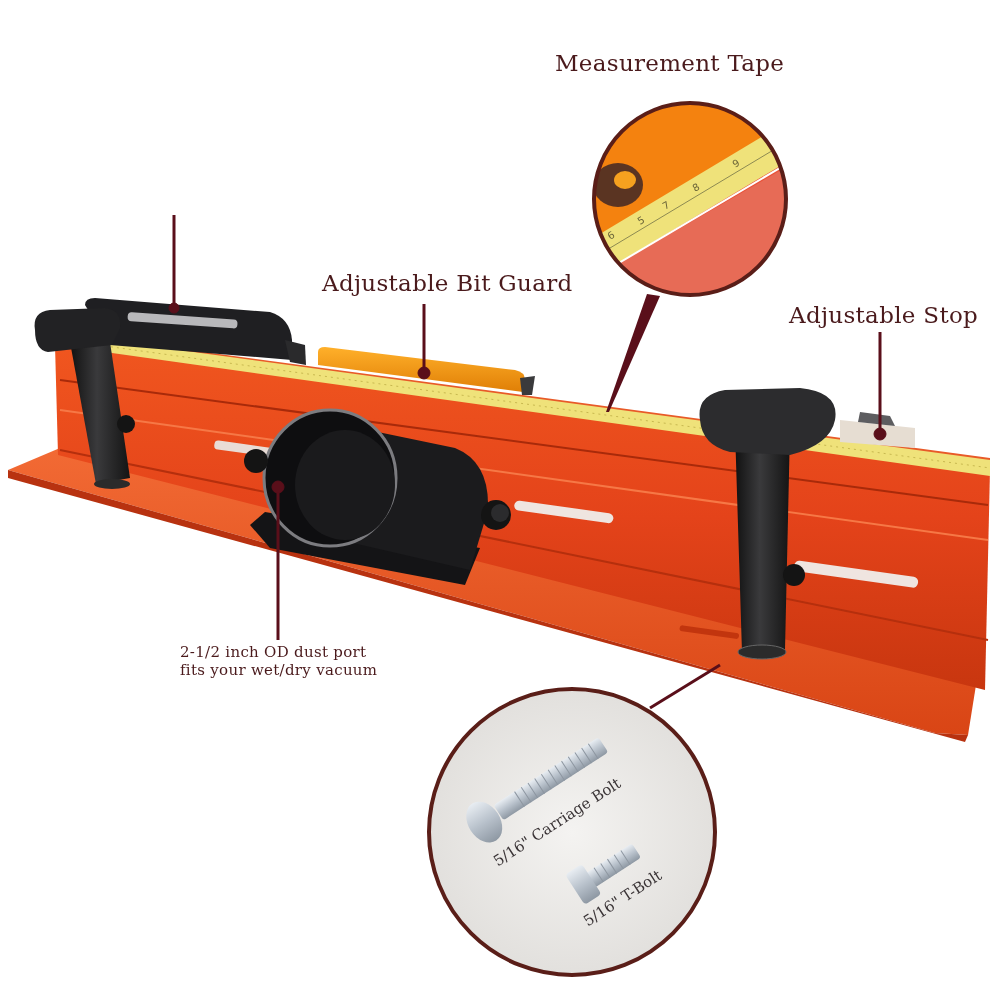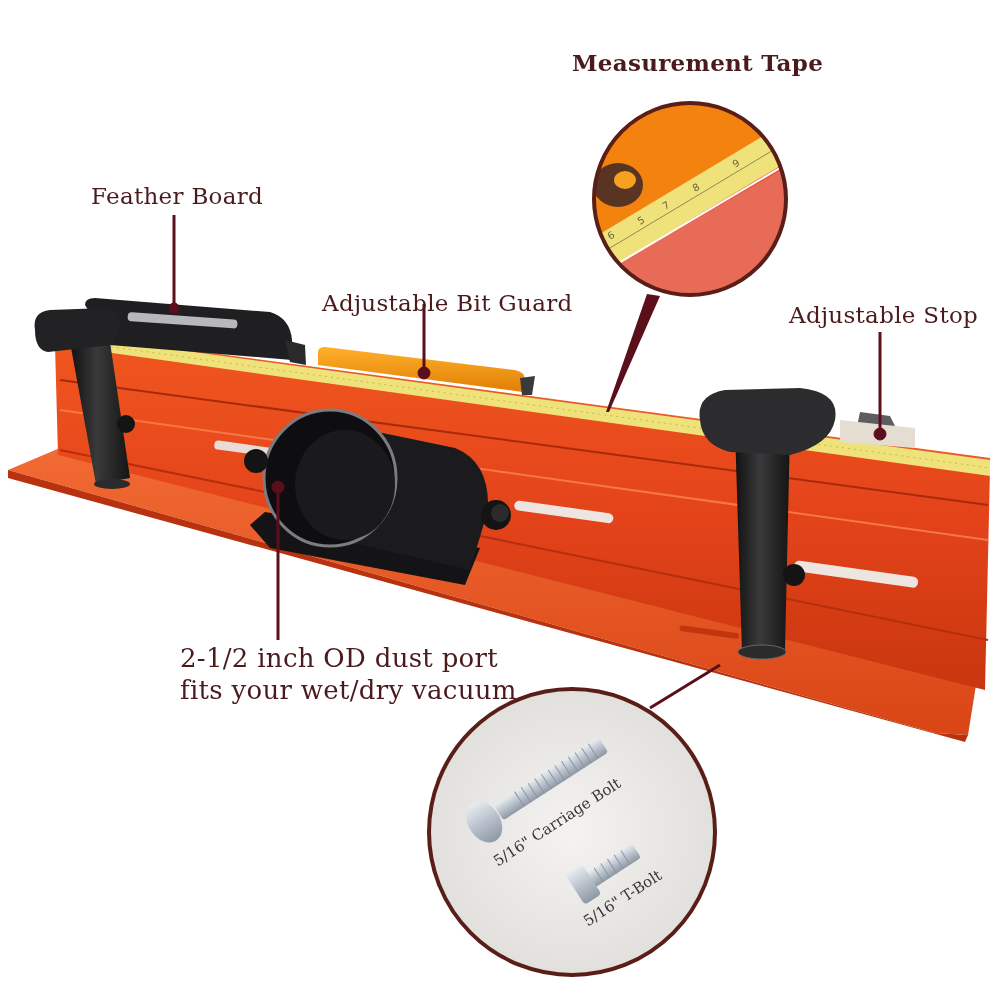--- a/index.html
+++ b/index.html
@@ -8,21 +8,21 @@
     .stage svg { position: absolute; left: 0; top: 0; }
     .label {
       position: absolute;
       font-family: "DejaVu Serif", "Liberation Serif", serif;
       color: #4a1a1c;
       font-size: 23px;
       letter-spacing: 0.3px;
       white-space: nowrap;
       line-height: 1.15;
     }
-    .label.multi { white-space: pre-line; font-size: 26px; line-height: 1.22; }
+    .label.multi { white-space: pre-line; font-size: 15px; line-height: 1.22; }
     .bolt-text {
       position: absolute;
       font-family: "DejaVu Serif", "Liberation Serif", serif;
       color: #3a3436;
       font-size: 15px;
       white-space: nowrap;
       transform-origin: left bottom;
     }
   </style>
 </head>
@@ -204,22 +204,21 @@
               <line x1="624" y1="872" x2="624" y2="889"></line>
             <line x1="632" y1="872" x2="632" y2="889"></line>
           </g>
           <rect x="572" y="862" width="20" height="36" rx="4" fill="url(#steelGrad)"></rect>
         </g>
       </g>
       <circle cx="572" cy="832" r="143" fill="none" stroke="#5a1e18" stroke-width="4"></circle>
     </g>
   </svg>
 
-  <div class="label" style="left:572px; top:50px;font-weight:bold;">Measurement Tape</div>
-  <div class="label" style="left:91px; top:183px;">Feather Board</div>
-  <div class="label" style="left:322px; top:270px;margin-top:20px;">Adjustable Bit Guard</div>
+  <div class="label" style="left:555px; top:50px;">Measurement Tape</div>
+  <div class="label" style="left:322px; top:270px;">Adjustable Bit Guard</div>
   <div class="label" style="left:789px; top:302px;text-align:right;">Adjustable Stop</div>
   <div class="label multi" style="left:180px; top:643px;">2-1/2 inch OD dust port
 fits your wet/dry vacuum</div>
 
   <div class="bolt-text" style="left:500px; top:852px; transform: rotate(-33deg);">5/16" Carriage Bolt</div>
   <div class="bolt-text" style="left:590px; top:912px; transform: rotate(-33deg);">5/16" T-Bolt</div>
 </div>
 
 </body></html>

